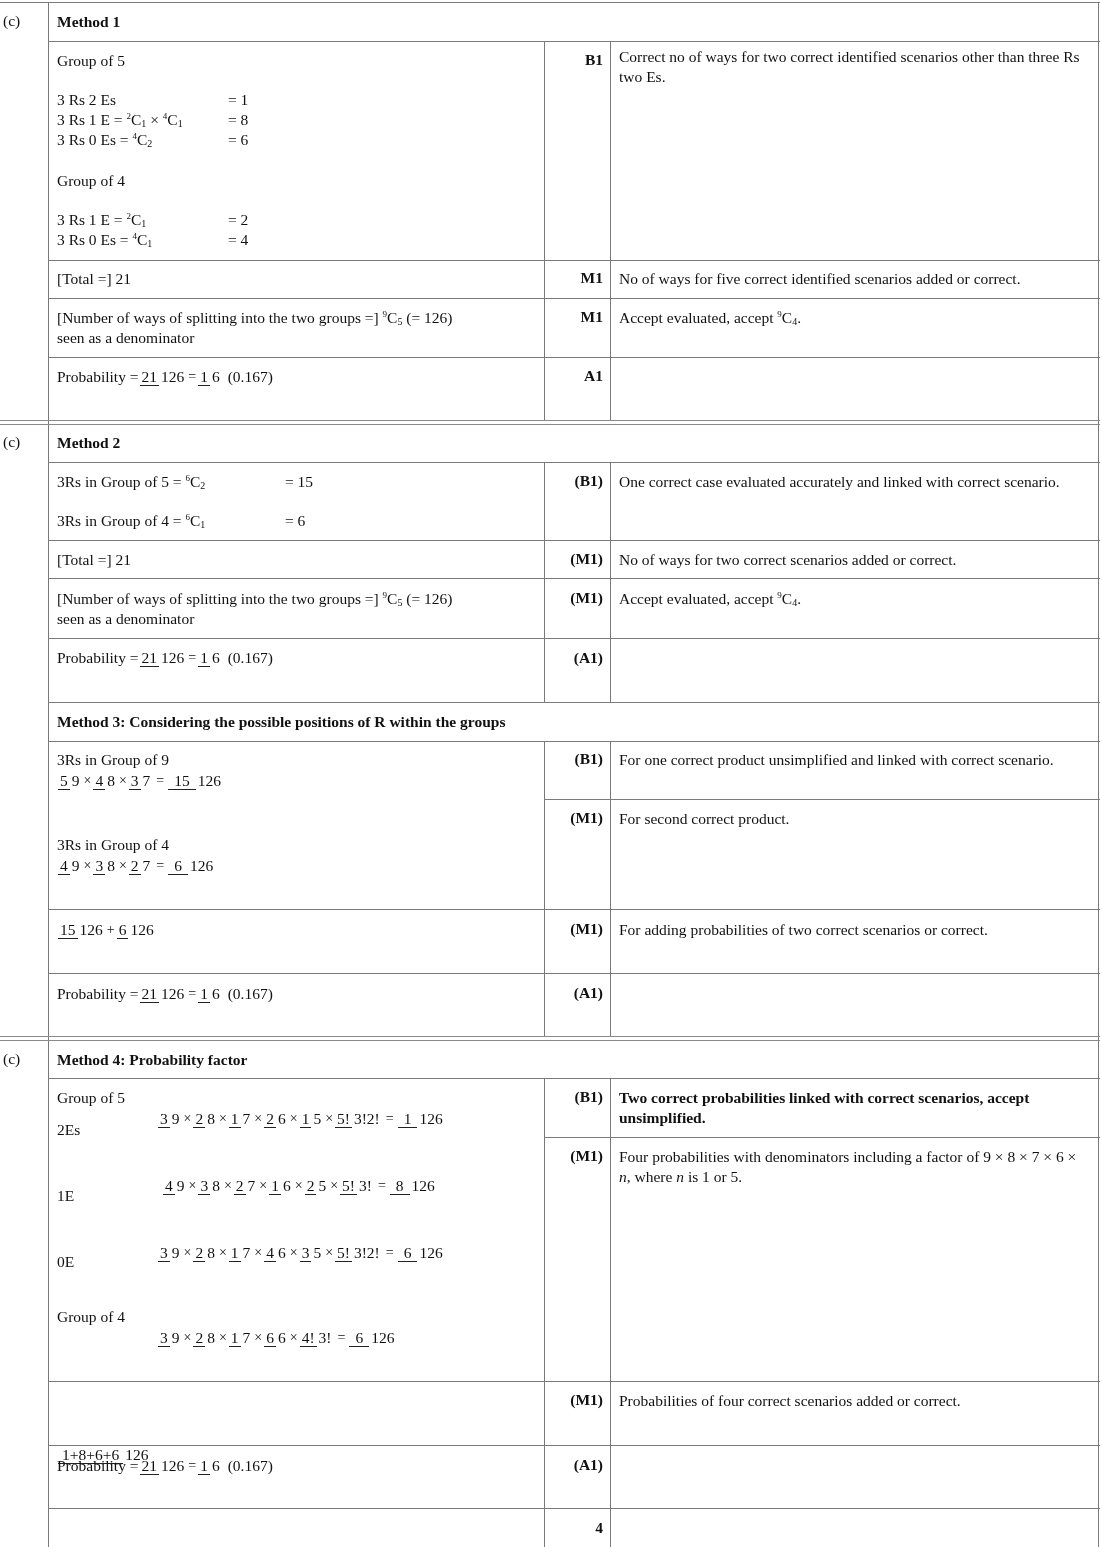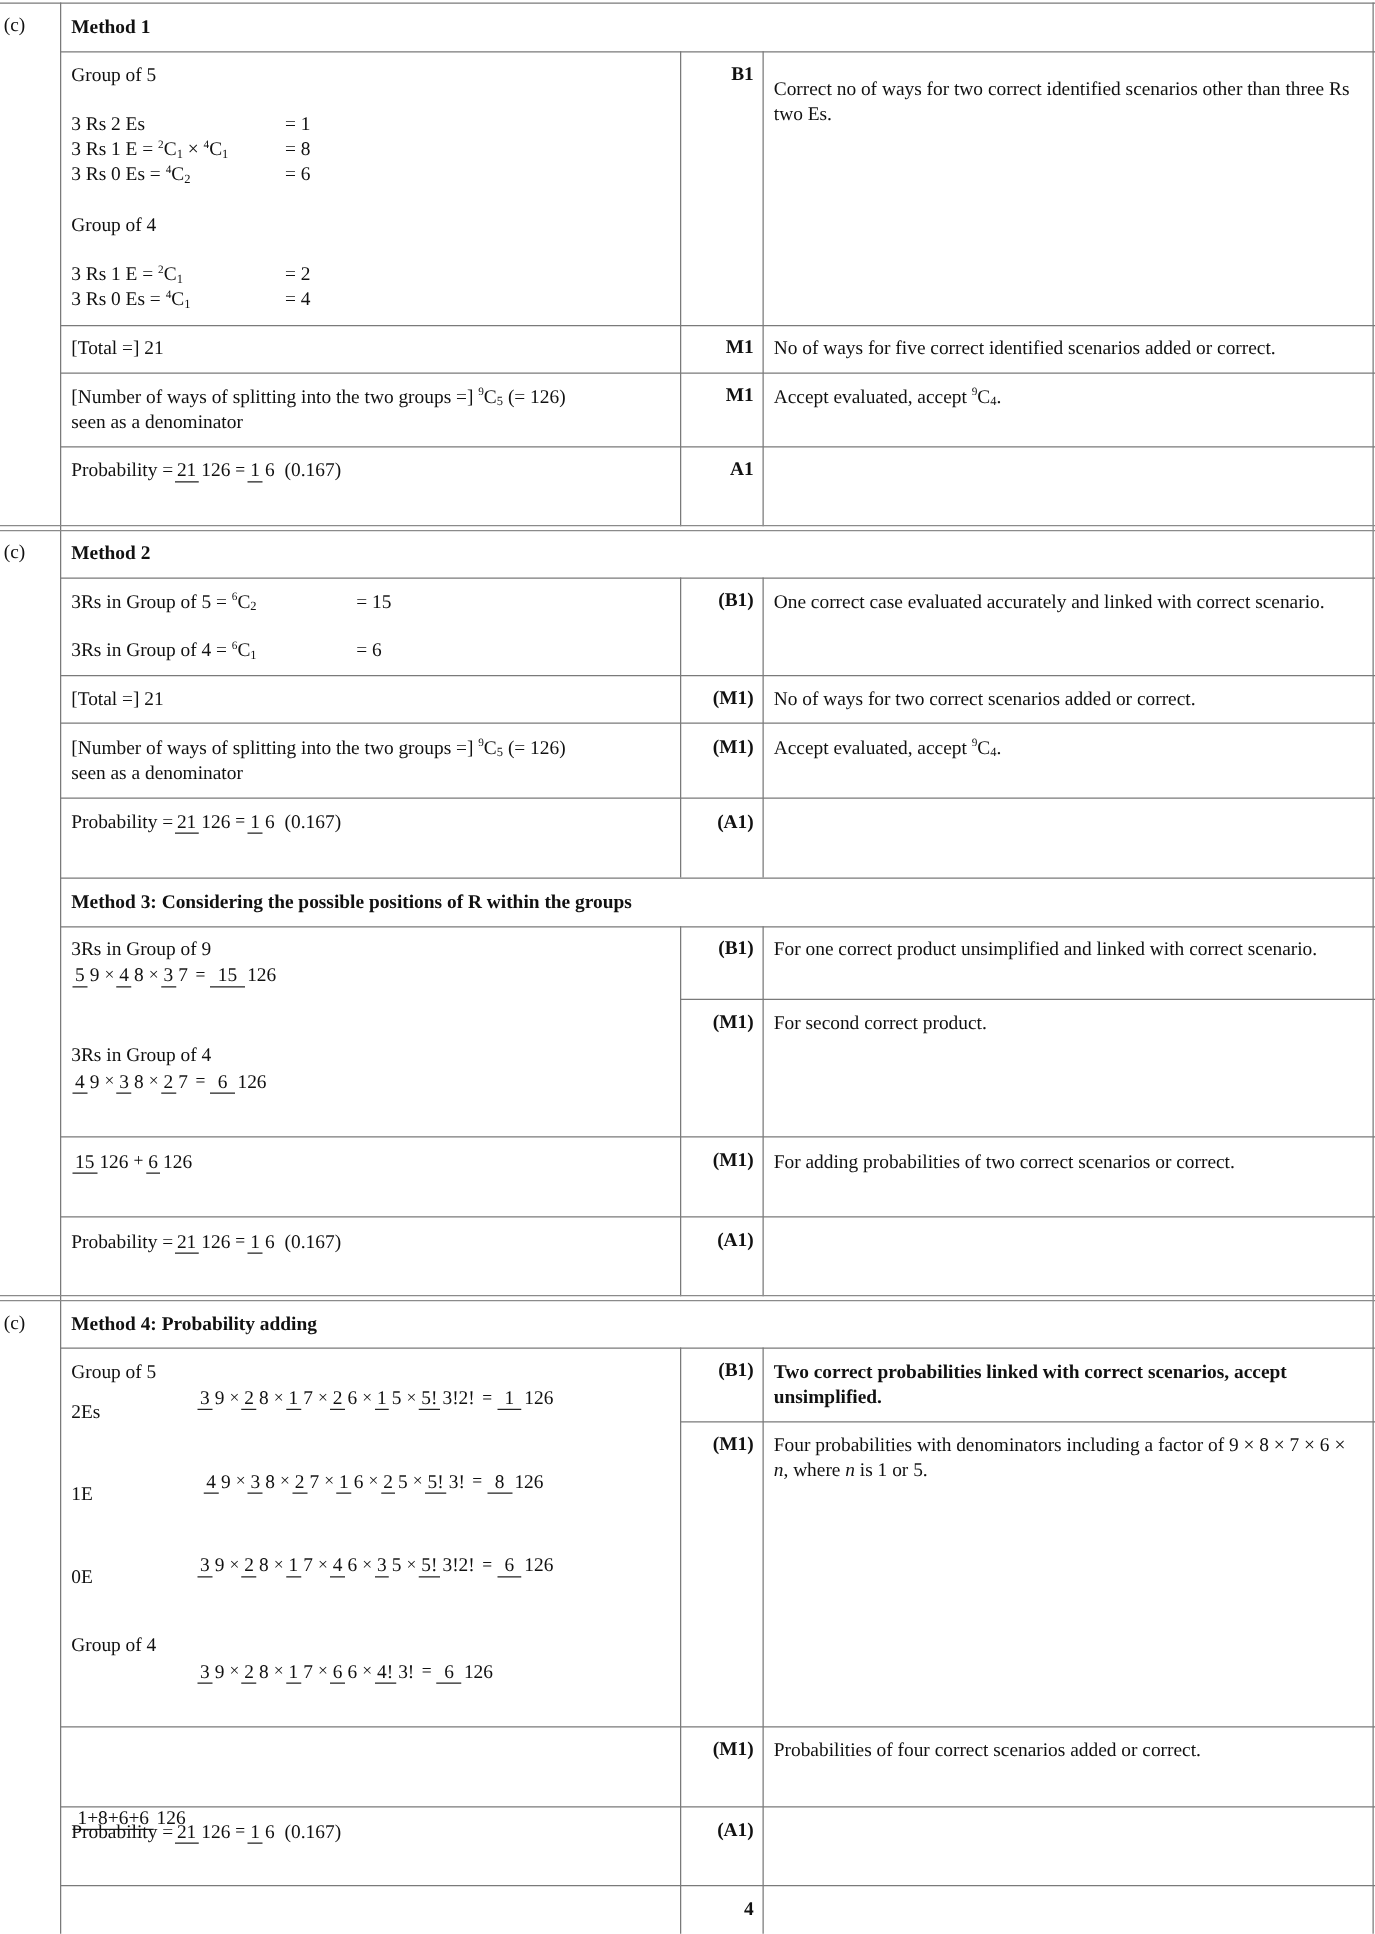--- a/index.html
+++ b/index.html
@@ -78,21 +78,21 @@
   <span class="txt" style="left:57px;top:130px;"><span>3 Rs 0 Es = </span><sup>4</sup><span>C</span><sub>2</sub></span>
   <span class="txt" style="left:228px;top:130px;">= 6</span>
 
   <span class="txt" style="left:57px;top:171px;">Group of 4</span>
   <span class="txt" style="left:57px;top:210px;"><span>3 Rs 1 E = </span><sup>2</sup><span>C</span><sub>1</sub></span>
   <span class="txt" style="left:228px;top:210px;">= 2</span>
   <span class="txt" style="left:57px;top:230px;"><span>3 Rs 0 Es = </span><sup>4</sup><span>C</span><sub>1</sub></span>
   <span class="txt" style="left:228px;top:230px;">= 4</span>
 
   <span class="mark" style="top:51px;">B1</span>
-  <span class="cmt" style="top:62px;font-family:Liberation Serif, serif;">Correct no of ways for two correct identified scenarios other than three Rs two Es.</span>
+  <span class="cmt" style="top:47px;font-family:Liberation Serif, serif;">Correct no of ways for two correct identified scenarios other than three Rs two Es.</span>
 
   <span class="txt" style="left:57px;top:269px;">[Total =] 21</span>
   <span class="mark" style="top:269px;">M1</span>
   <span class="cmt" style="top:269px;">No of ways for five correct identified scenarios added or correct.</span>
 
   <span class="txt" style="left:57px;top:308px;"><span>[Number of ways of splitting into the two groups =] </span><sup>9</sup><span>C</span><sub>5</sub><span> (= 126)</span></span>
   <span class="txt" style="left:57px;top:328px;">seen as a denominator</span>
   <span class="mark" style="top:308px;">M1</span>
   <span class="cmt" style="top:308px;"><span>Accept evaluated, accept </span><sup>9</sup><span>C</span><sub>4</sub><span>.</span></span>
 
@@ -227,21 +227,21 @@
         <span class="n">1</span>
         <span class="d">6</span>
       </span>
     <span style="margin-left:5px;">(0.167)</span>
   </div>
   <span class="mark" style="top:984px;">(A1)</span>
 </section>
 
 <section>
   <span class="label-c" style="top:1050px;">(c)</span>
-  <span class="txt b" style="left:57px;top:1050px;">Method 4: Probability adding</span>
+  <span class="txt b" style="left:57px;top:1050px;">Method 4: Probability factor</span>
 
   <span class="txt" style="left:57px;top:1088px;">Group of 5</span>
 
   <span class="txt" style="left:57px;top:1120px;">2Es</span>
   <div class="expr" style="left:157px;top:1110px;" id="m4r0">
       <span class="frac">
         <span class="n">3</span>
         <span class="d">9</span>
       </span>
       <span class="op">×</span>

